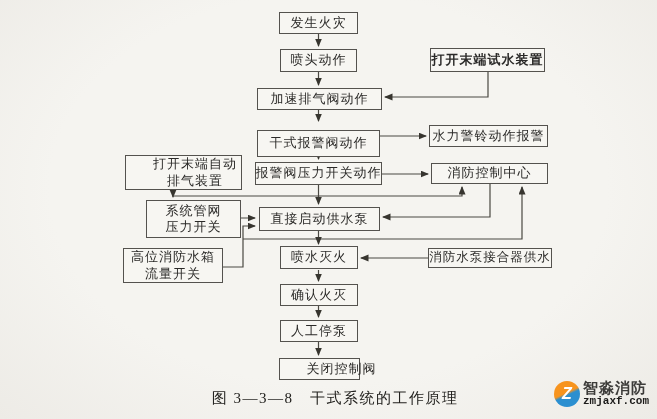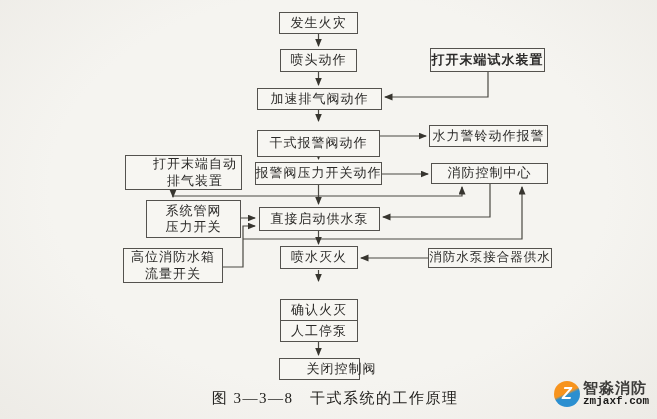--- a/index.html
+++ b/index.html
@@ -102,21 +102,21 @@
   <div class="node" style="left:257px;top:88px;width:125px;height:22px;">加速排气阀动作</div>
 
   <div class="node" style="left:257px;top:124px;width:123px;height:27px;margin-top:6px;">干式报警阀动作</div>
 
   <div class="node" style="left:255px;top:162px;width:127px;height:23px;">报警阀压力开关动作</div>
 
   <div class="node" style="left:259px;top:207px;width:121px;height:24px;">直接启动供水泵</div>
 
   <div class="node" style="left:280px;top:246px;width:78px;height:23px;">喷水灭火</div>
 
-  <div class="node" style="left:280px;top:299px;width:78px;height:22px;">确认火灭</div>
+  <div class="node" style="left:280px;top:284px;width:78px;height:22px;">确认火灭</div>
 
   <div class="node" style="left:280px;top:320px;width:78px;height:22px;">人工停泵</div>
 
   <div class="node" style="left:279px;top:358px;width:81px;height:22px;padding-left:44px;">关闭控制阀</div>
 
   <div class="node" style="left:430px;top:48px;width:115px;height:24px;font-weight:bold;">打开末端试水装置</div>
 
   <div class="node" style="left:429px;top:125px;width:119px;height:22px;text-align:center;">水力警铃动作报警</div>
 
   <div class="node" style="left:431px;top:163px;width:117px;height:21px;">消防控制中心</div>

